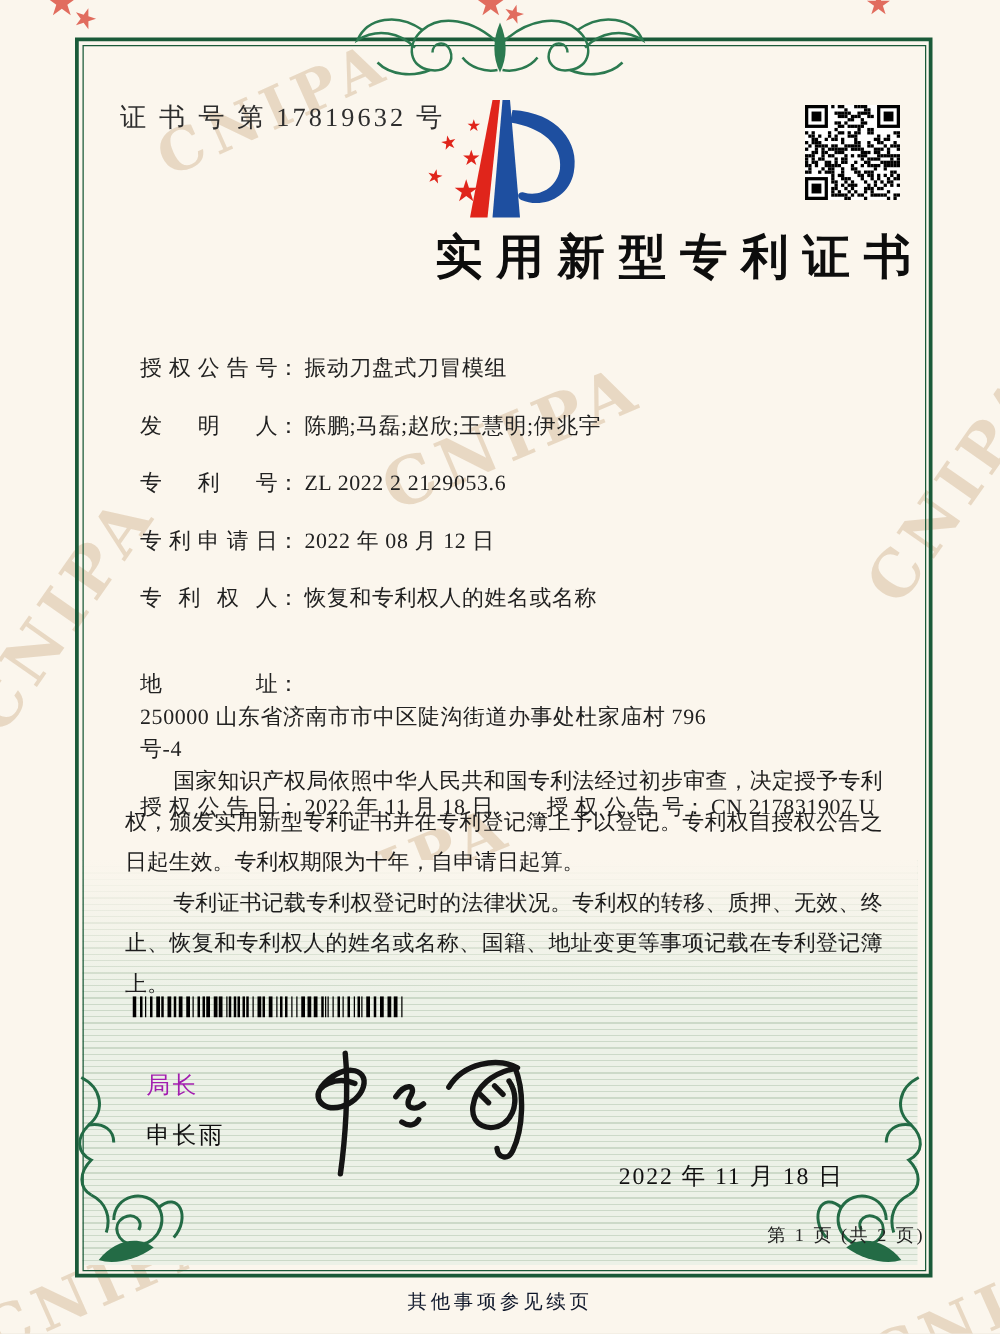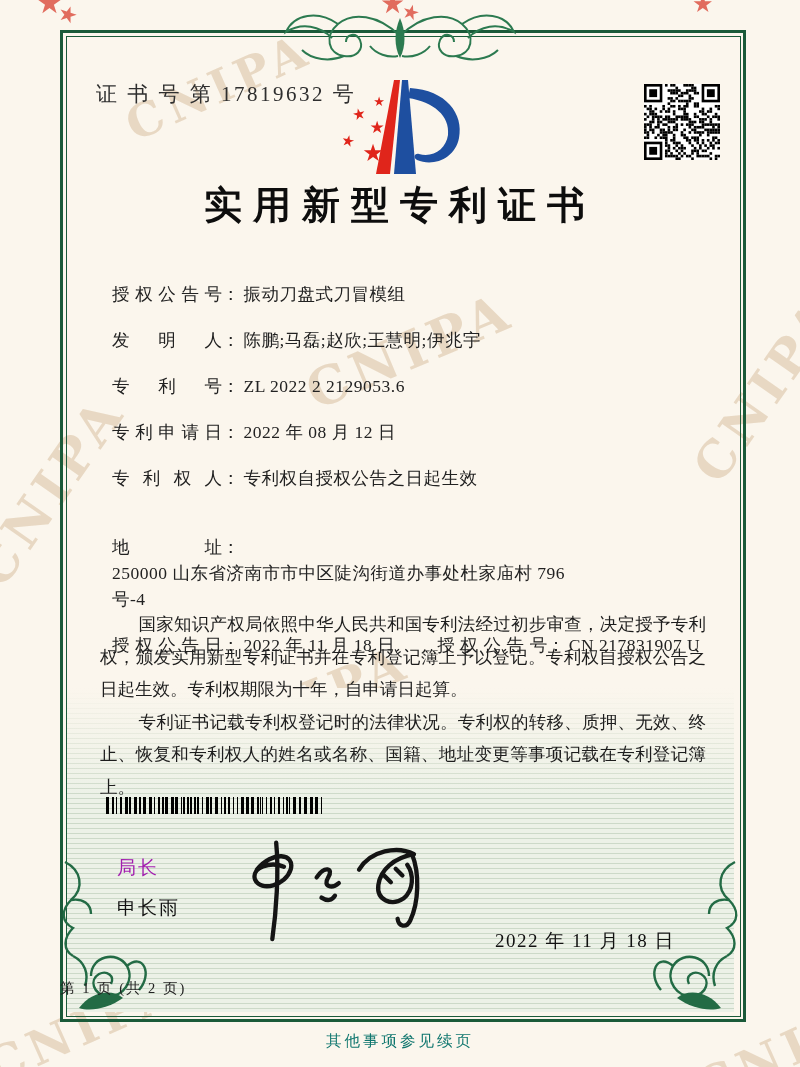--- a/index.html
+++ b/index.html
@@ -28,21 +28,21 @@
 
   
   .content{position:absolute;inset:0;z-index:5;}
   .certno{position:absolute;left:96px;top:80px;font-size:21px;letter-spacing:2.5px;color:#2e2e2e;}
 
   .logo{position:absolute;left:332px;top:74px;width:140px;height:104px;}
   .logo .star{position:absolute;color:#e0251b;transform:translate(-50%,-55%);
               font-family:"DejaVu Sans",sans-serif;}
   .qr{position:absolute;left:644px;top:84px;width:76px;height:76px;}
 
-  .title{position:absolute;left:60px;top:180px;width:680px;text-align:center;
+  .title{position:absolute;left:60px;top:180px;width:680px;text-align:right;
          font-size:38px;font-weight:bold;letter-spacing:11px;color:#0d0d0d;}
 
   .fields{position:absolute;left:112px;top:281px;width:560px;font-size:17.5px;}
   .frow{margin-bottom:20px;line-height:26px;white-space:nowrap;}
   .flabel{display:inline-block;width:110px;text-align:justify;text-align-last:justify;
           vertical-align:top;}
   .fcolon{display:inline-block;vertical-align:top;margin-right:4px;}
   .fval{display:inline-block;vertical-align:top;letter-spacing:.5px;}
   .frow.addr{white-space:normal;margin-top:43px;}
   .frow.addr .fval{max-width:468px;white-space:normal;}
@@ -55,24 +55,24 @@
   .barcode{position:absolute;left:106px;top:797px;width:216px;height:17px;}
 
   .sigrole{position:absolute;left:117px;top:855px;font-size:19px;color:#a21caf;
            font-family:"Liberation Sans","DejaVu Sans",sans-serif;letter-spacing:2px;}
   .signame{position:absolute;left:117px;top:895px;font-size:19px;color:#111;
            font-family:"Liberation Sans","DejaVu Sans",sans-serif;letter-spacing:2px;}
   .sigimg{position:absolute;left:228px;top:828px;width:212px;height:118px;}
 
   .sigdate{position:absolute;left:495px;top:928px;font-size:19px;letter-spacing:1.5px;color:#111;}
 
-  .pageinfo{position:absolute;left:60px;top:979px;width:680px;text-align:left;
+  .pageinfo{position:absolute;left:60px;top:979px;width:680px;text-align:right;
             font-size:14.5px;letter-spacing:2px;color:#222;}
   .contnote{position:absolute;left:0;top:1031px;width:800px;text-align:center;
-            font-size:15.5px;letter-spacing:3px;color:#0f766e;}
+            font-size:15.5px;letter-spacing:3px;color:#0f172a;}
 </style>
 </head>
 <body>
 
 <div id="page">
 
   <div class="wm" style="left:120px;top:60px;font-size:46px;transform:rotate(-24deg);">CNIPA</div>
   <div class="wm" style="left:300px;top:320px;font-size:52px;transform:rotate(-23deg);">CNIPA</div>
   <div class="wm" style="left:660px;top:360px;font-size:50px;transform:rotate(-55deg);">CNIPA</div>
   <div class="wm" style="left:-60px;top:460px;font-size:52px;transform:rotate(-55deg);">CNIPA</div>
@@ -472,21 +472,21 @@
       <div class="frow">
         <span class="flabel">发明人</span><span class="fcolon">：</span><span class="fval">陈鹏;马磊;赵欣;王慧明;伊兆宇</span>
       </div>
       <div class="frow">
         <span class="flabel">专利号</span><span class="fcolon">：</span><span class="fval">ZL 2022 2 2129053.6</span>
       </div>
       <div class="frow">
         <span class="flabel">专利申请日</span><span class="fcolon">：</span><span class="fval">2022 年 08 月 12 日</span>
       </div>
       <div class="frow">
-        <span class="flabel">专利权人</span><span class="fcolon">：</span><span class="fval">专利权自授权公告之日起生效</span>
+        <span class="flabel">专利权人</span><span class="fcolon">：</span><span class="fval">恢复和专利权人的姓名或名称</span>
       </div>
       <div class="frow addr">
         <span class="flabel">地址</span><span class="fcolon">：</span><span class="fval">250000 山东省济南市市中区陡沟街道办事处杜家庙村 796 号-4</span>
       </div>
       <div class="frow">
         <span class="flabel">授权公告日</span><span class="fcolon">：</span><span class="fval">2022 年 11 月 18 日</span><span class="flabel pair2">授权公告号</span><span class="fcolon">：</span><span class="fval">CN 217831907 U</span>
       </div>
     </div>
 
     <div class="bodytext">

